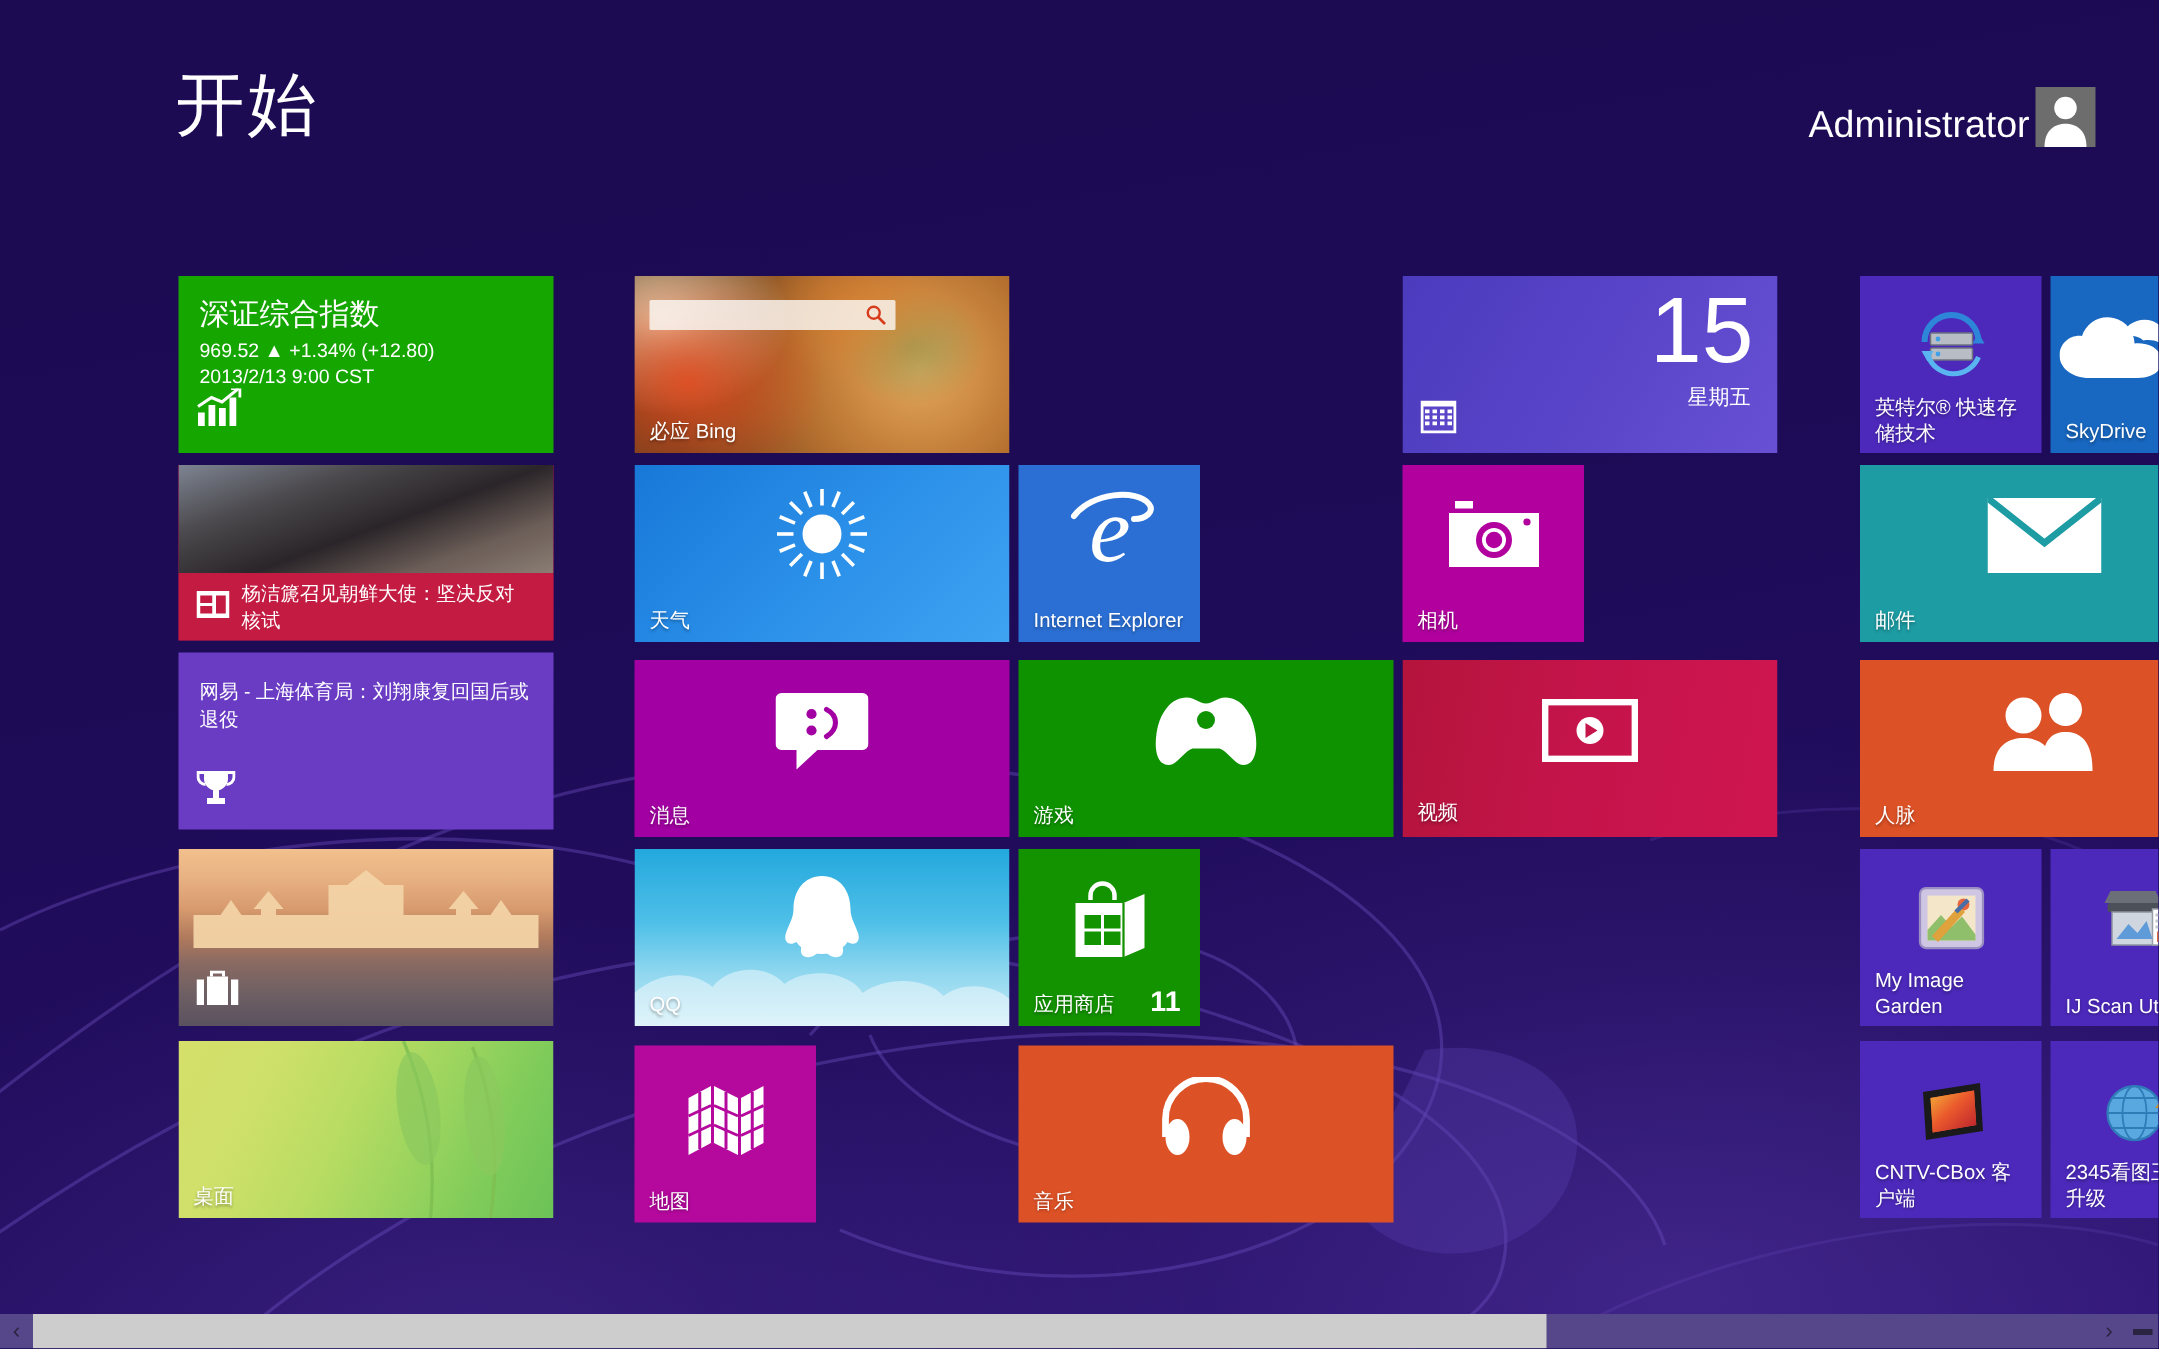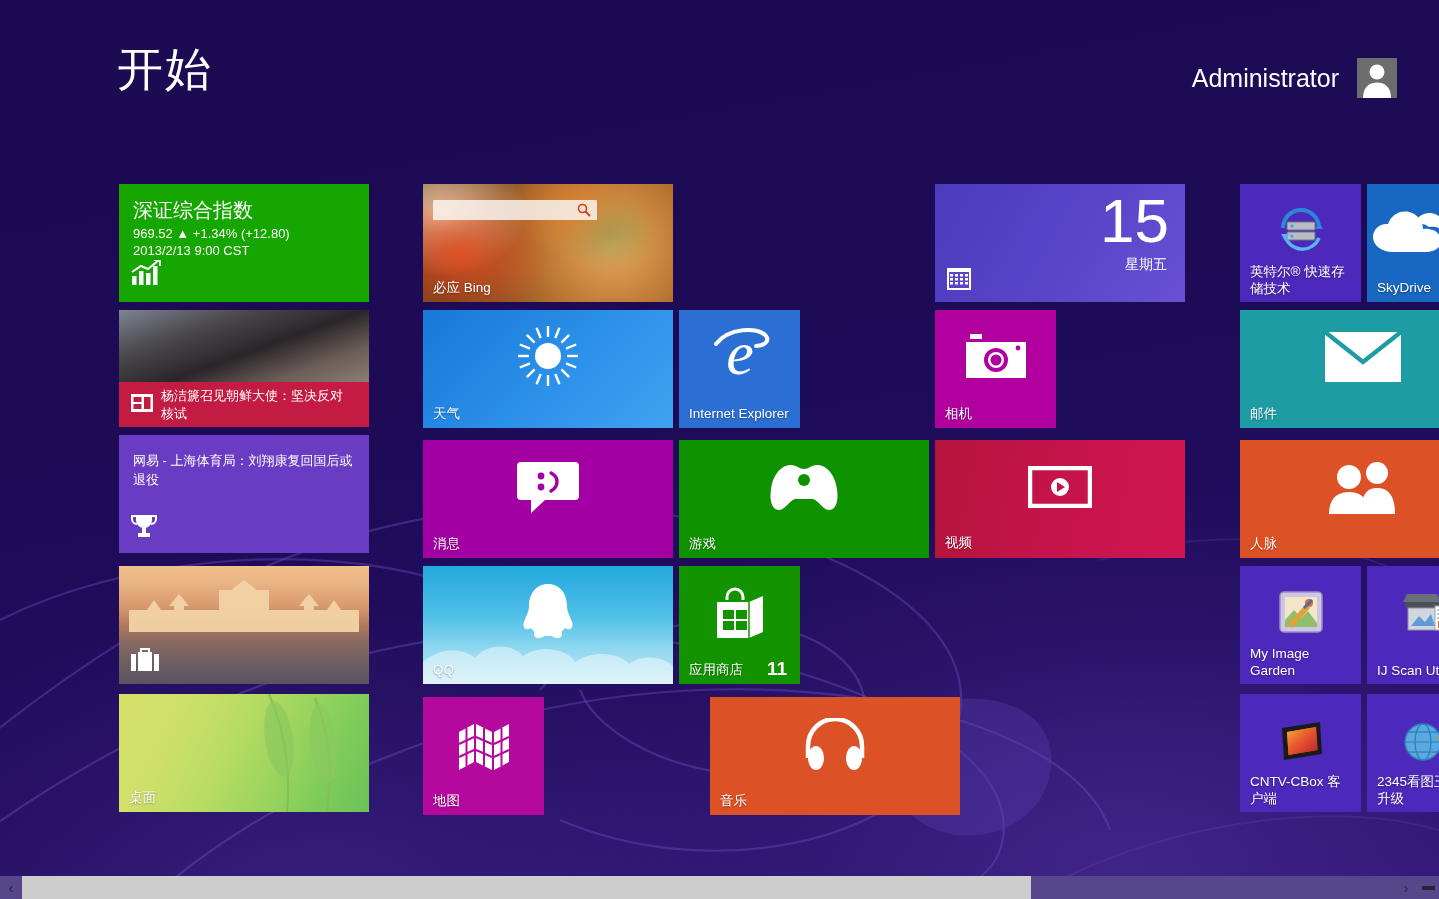--- a/index.html
+++ b/index.html
@@ -21,21 +21,21 @@
 
   
   #header { position: absolute; left: 0; top: 0; width: 1439px; height: 160px; }
   #start-title {
     position: absolute; left: 117px; top: 46px;
     font-size: 46px; font-weight: 300; color: #ffffff; letter-spacing: 2px;
     line-height: 1;
   }
   #user-area {
     position: absolute; right: 42px; top: 58px;
-    display: flex; align-items: center; gap: 18px;
+    display: flex; align-items: flex-end; gap: 4px;
   }
   #user-name { font-size: 25px; font-weight: 300; color: #ffffff; }
   #avatar {
     width: 40px; height: 40px; background: #6d6d6d;
     display: flex; align-items: flex-end; justify-content: center; overflow: hidden;
   }
 
   
   #tiles { position: absolute; left: 0; top: 0; width: 1198px; height: 899px; padding-left: 23px; }
   .tile {
@@ -385,21 +385,21 @@
             <rect x="25" y="26" width="11" height="9"></rect>
             <rect x="12" y="37" width="11" height="9"></rect>
             <rect x="25" y="37" width="11" height="9"></rect>
           </g>
         </svg>
       </span>
       <span class="label">应用商店</span>
       <span class="count">11</span>
     </div>
 
-    <div class="tile" style="left:710px; top:697px; width:250px; height:118px; background:#dd5126;">
+    <div class="tile" style="left:679px; top:697px; width:250px; height:118px; background:#dd5126;">
       <span class="glyph" style="bottom:22px;">
         <svg width="62" height="54" viewBox="0 0 62 54">
           <path d="M4 40 L4 28 A27 27 0 0 1 58 28 L58 40" stroke="#fff" stroke-width="4.5" fill="none"></path>
           <ellipse cx="12" cy="40" rx="8" ry="12" fill="#fff"></ellipse>
           <ellipse cx="50" cy="40" rx="8" ry="12" fill="#fff"></ellipse>
         </svg>
       </span>
       <span class="label">音乐</span>
     </div>
 

